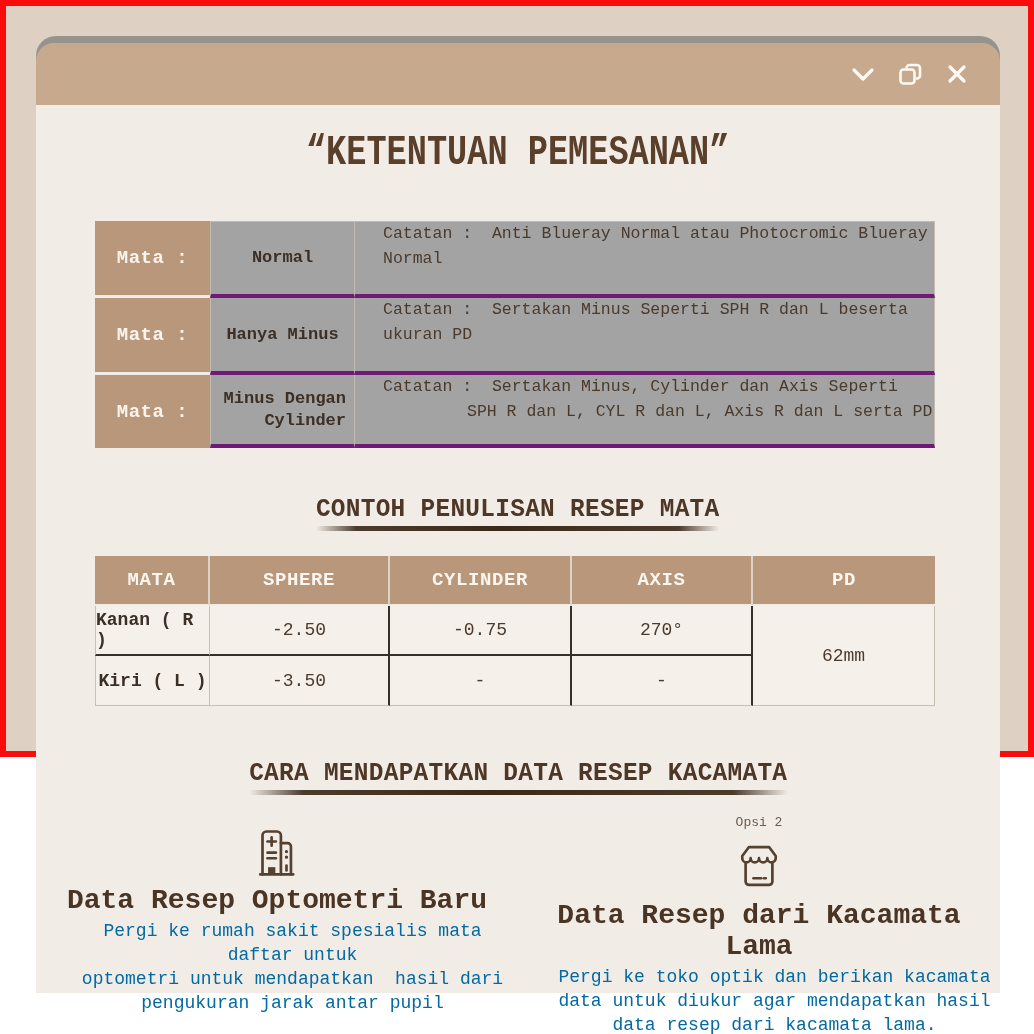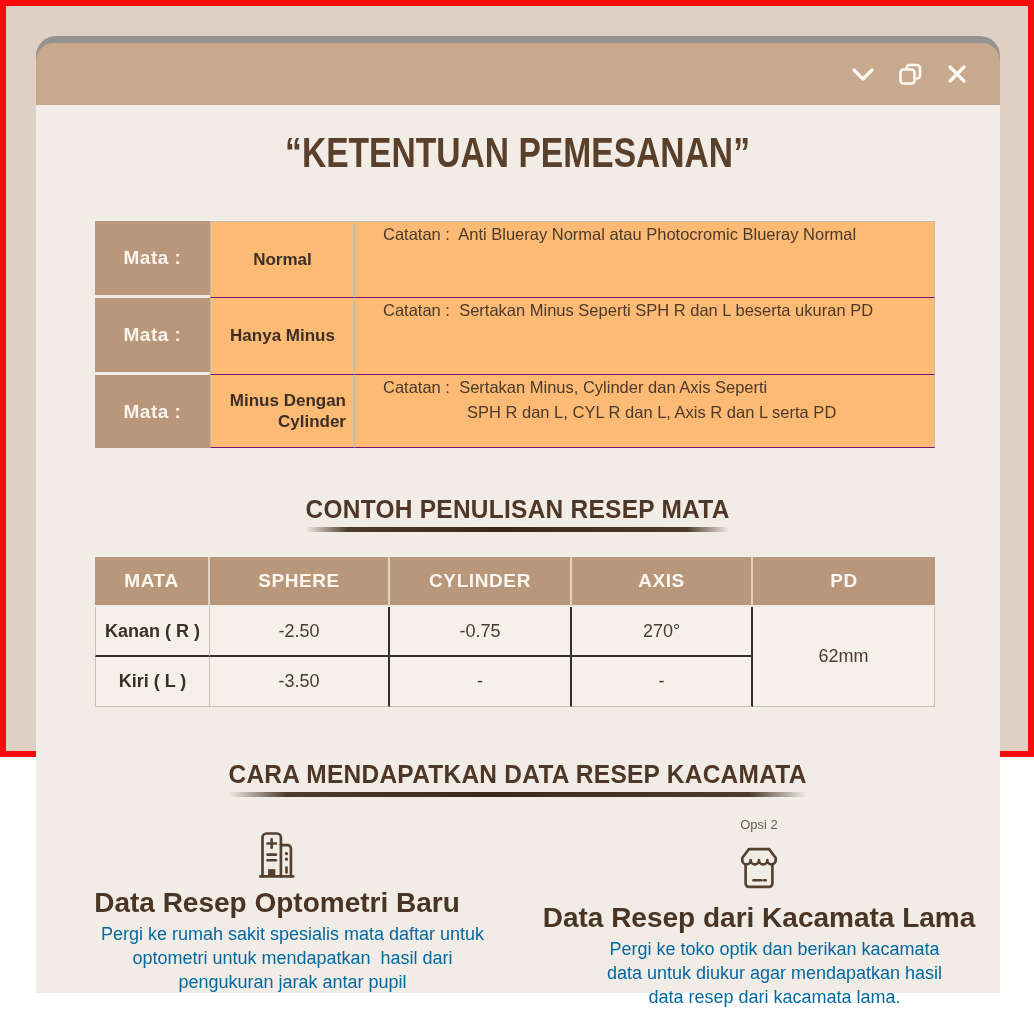--- a/index.html
+++ b/index.html
@@ -1,21 +1,21 @@
 <!DOCTYPE html>
 <html><head>
 <meta charset="utf-8">
 <style>
   * { box-sizing: border-box; margin: 0; padding: 0; }
   html,body { width:1034px; height:1034px; overflow:hidden; }
   body { font-family: "Liberation Sans", sans-serif; }
 
   .frame {
     position:relative; width:1034px; height:757px;
-    border:6px solid #fa0c0c; background:#ded0c2;
+    border:6px solid #fa0c0c; background:#ded0c2;font-family:Liberation Mono, monospace;
   }
   .window { position:absolute; left:30px; top:30px; width:964px; height:957px; }
   .win-cap {
     height:69px; background:#96938f; border-radius:20px 20px 0 0; position:relative;
   }
   .titlebar {
     position:absolute; top:7px; left:0; right:0; height:62px;
     background:#c7a98e; border-radius:18px 18px 0 0;
     display:flex; align-items:center; justify-content:flex-end;
     gap:17px; padding-right:28px;
@@ -36,21 +36,21 @@
     margin:44px 0 0 59px;
     display:grid;
     grid-template-columns:115px 145px 580px;
     grid-template-rows:77px 77px 73px;
   }
   .t1 > div { display:flex; align-items:center; justify-content:center; }
   .t1-label {
     background:#b8977b; color:#fbf5ee; font-size:19px; font-weight:600; letter-spacing:.5px;
   }
   .t1-label.gap { border-bottom:3px solid #f1ece6; }
-  .t1-white { background:#fdba74; border-right:1px solid #c3bab0; border-bottom:1px solid #701a75; }
+  .t1-white { background:#a3a3a3; border-right:1px solid #c3bab0; border-bottom:4px solid #701a75; }
   .t1 .row1 { border-top:1px solid #c3bab0; }
   .t1-type { border-left:1px solid #c3bab0; font-weight:bold; font-size:17px; color:#3b2f26; text-align:right; padding:0 8px; line-height:1.25; }
   .t1-note { justify-content:flex-start !important; flex-direction:column; align-items:flex-start !important;
              padding-left:28px; font-size:16.5px; color:#4a3a2b; line-height:1.5; }
   .t1-note div { white-space:pre-wrap; }
   .t1-note .note-cont { padding-left:84px; }
 
   
   .section { text-align:center; }
   .sec-head-wrap { display:inline-block; transform:scaleX(.94); transform-origin:center; }

